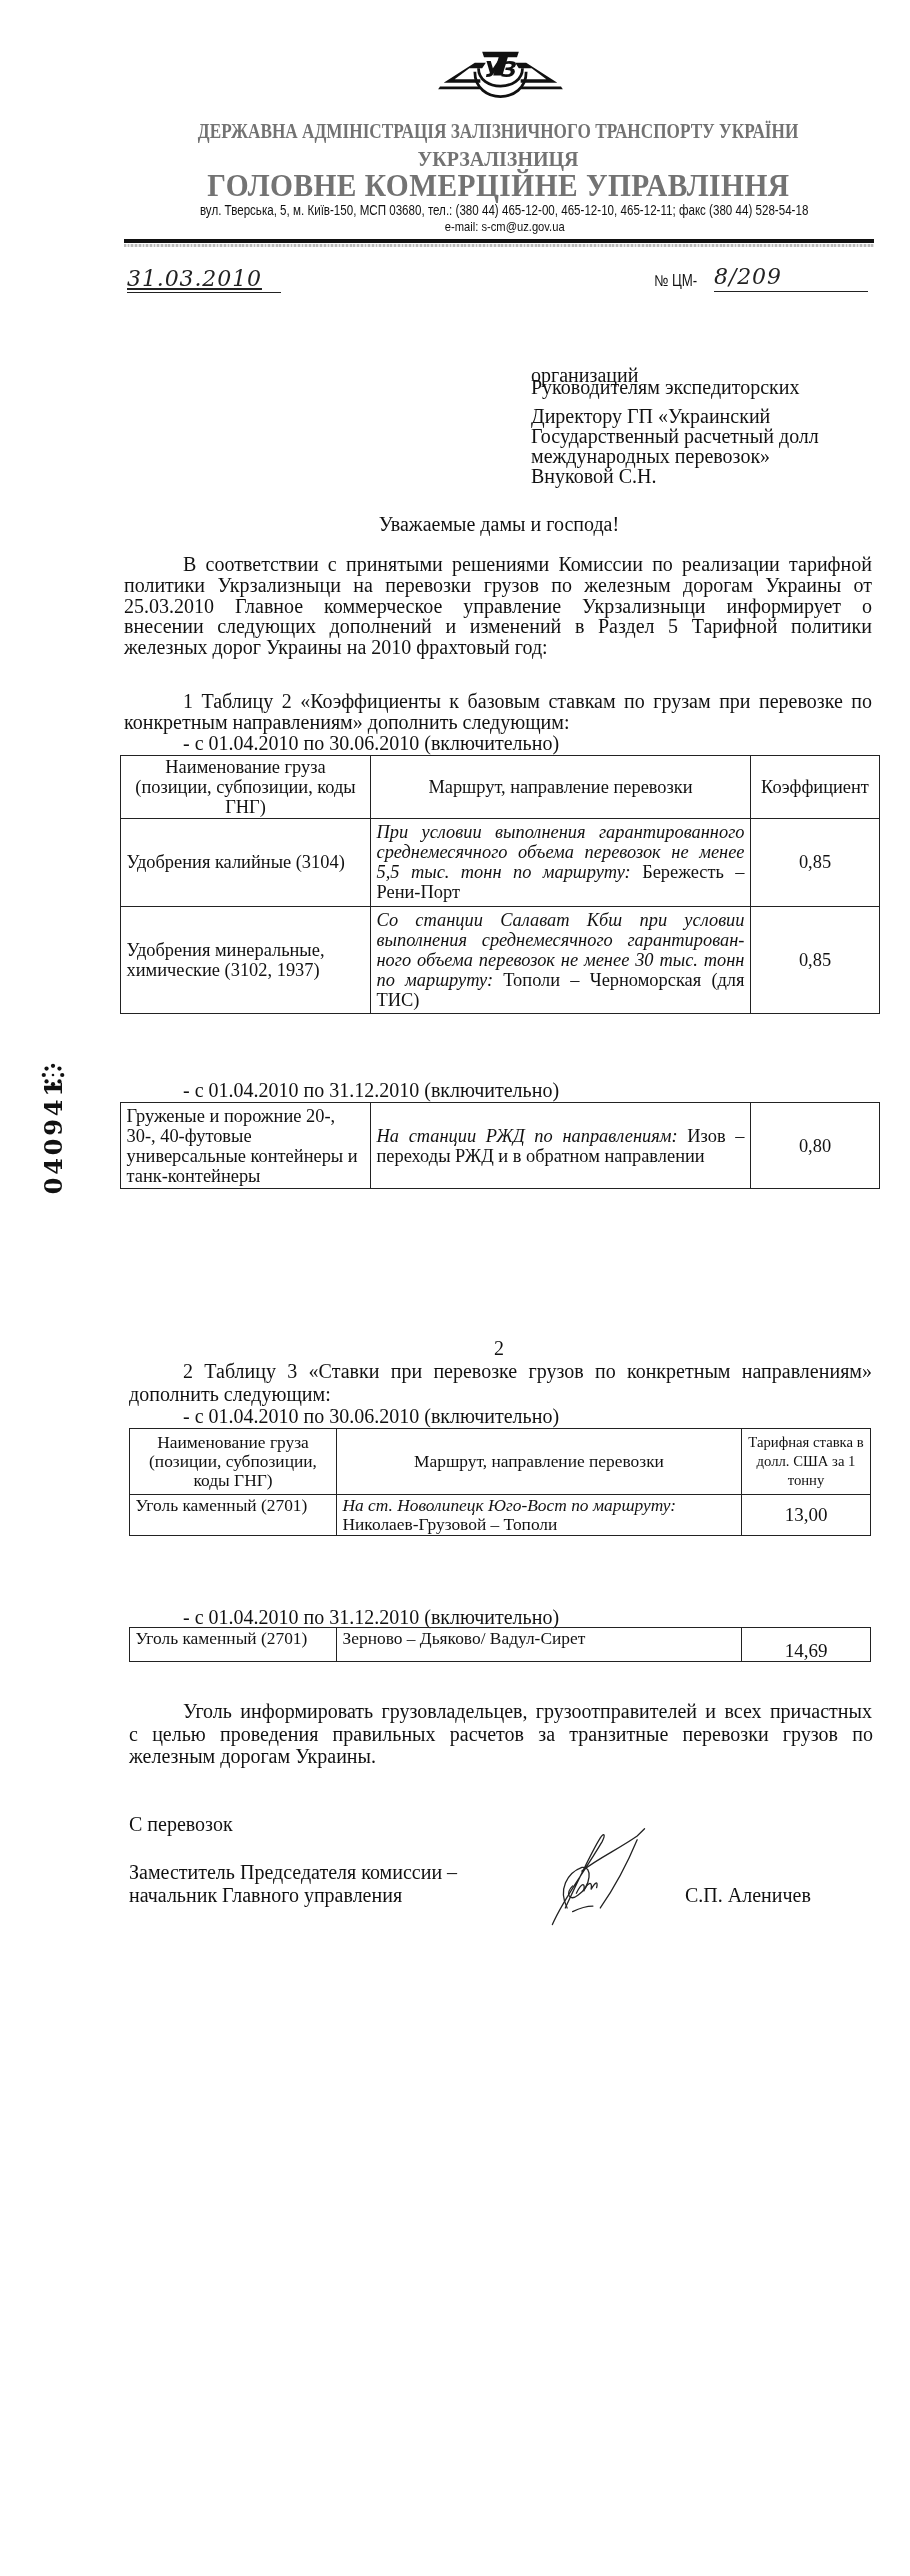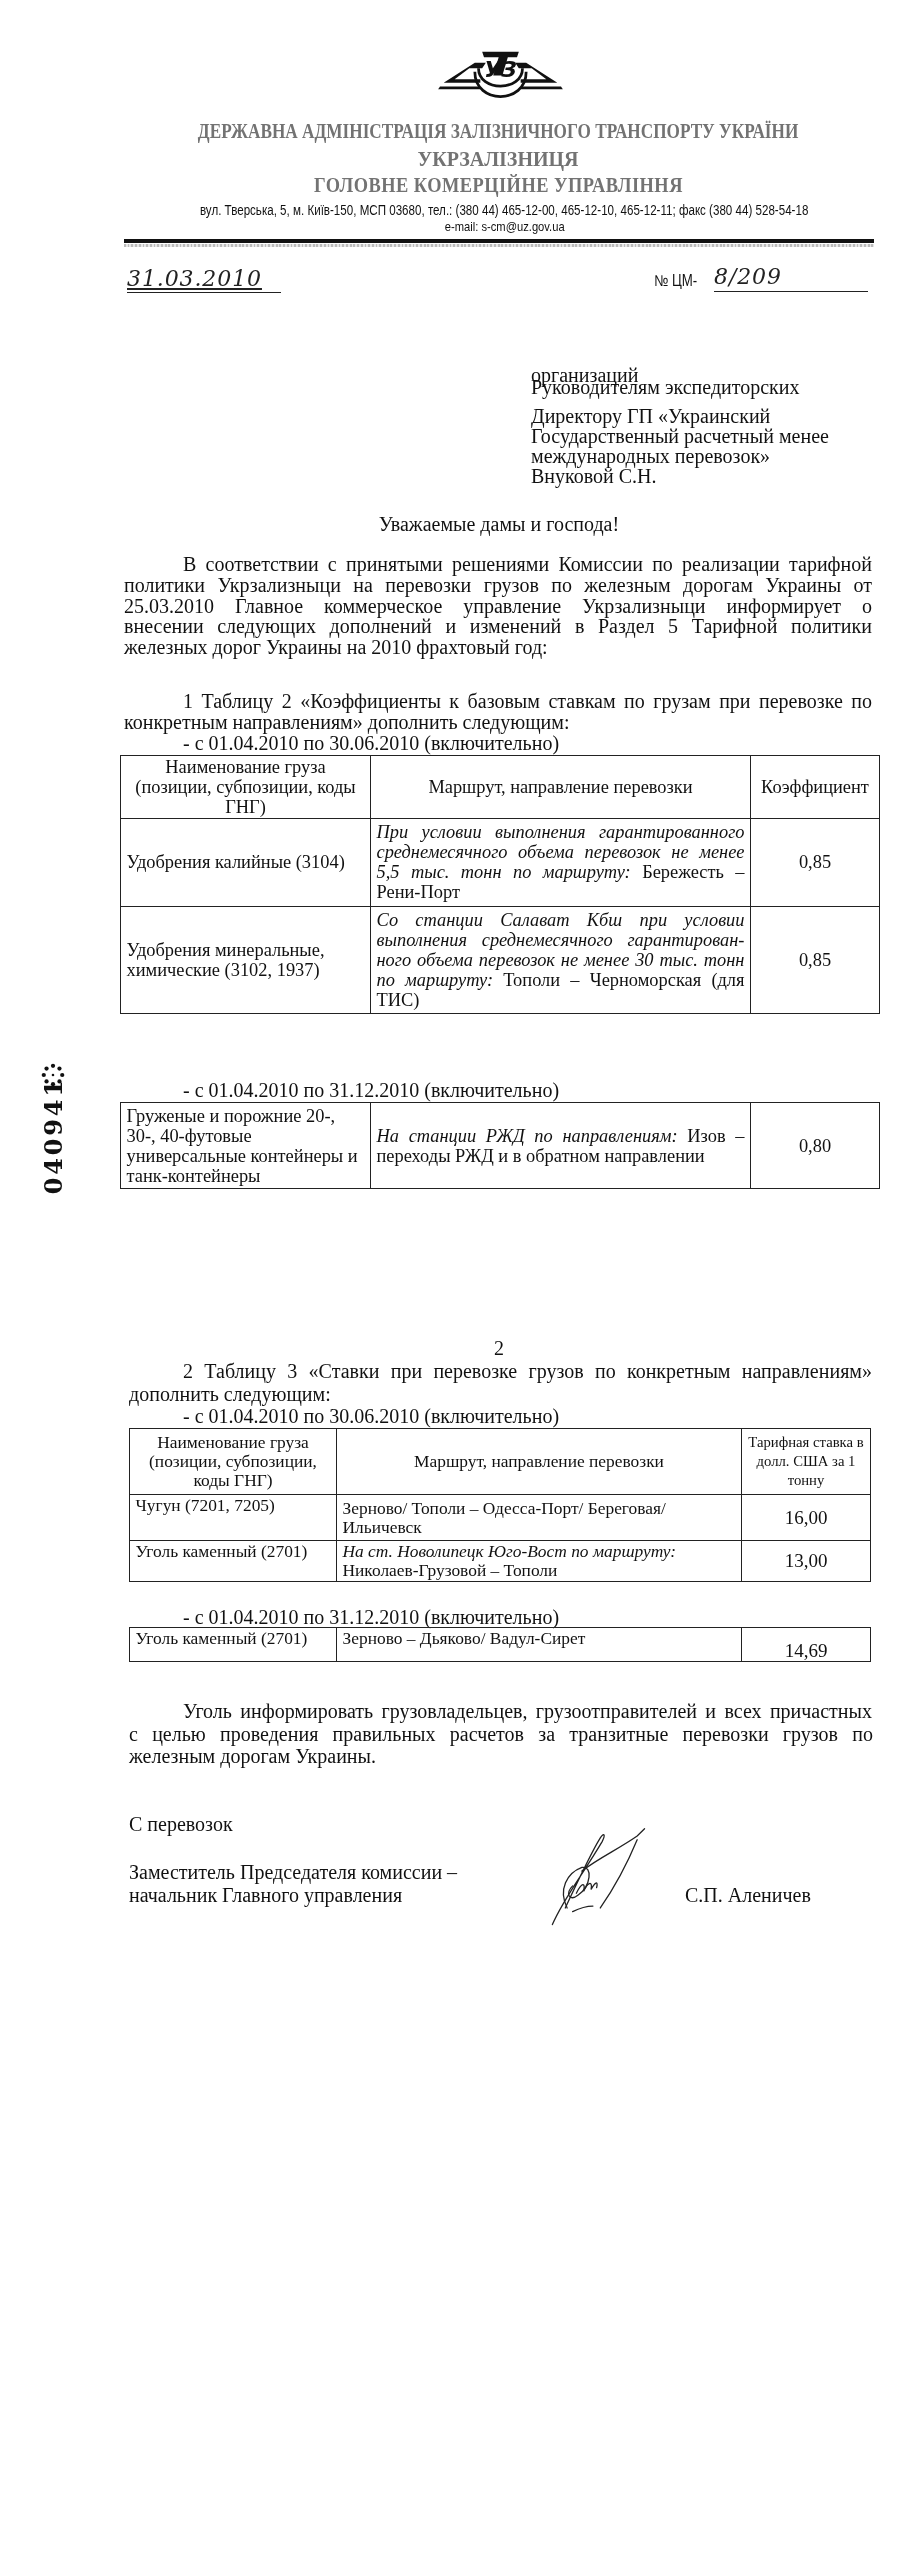--- a/index.html
+++ b/index.html
@@ -4,21 +4,21 @@
 <style>
   html, body { margin:0; padding:0; background:#ffffff; }
   body { width:911px; height:2576px; position:relative; overflow:hidden; color:#111; font-family:"Liberation Serif", serif; }
   .abs { position:absolute; }
   .logo { left:438px; top:48px; width:125px; height:55px; }
   .lh { position:absolute; left:119px; width:758px; text-align:center; white-space:nowrap; font-family:"Liberation Serif", serif; font-weight:bold; color:#737373; }
   .lh1 { top:119px; font-size:20px; line-height:24px; }
   .lh1 span, .lh3 span, .addr span { display:inline-block; transform-origin:center; }
   .lh1 span { transform:scaleX(0.86); }
   .lh2 { top:147px; font-size:20px; line-height:24px; }
-  .lh3 { top:171px; font-size:20px; line-height:29px; font-weight:normal; }
+  .lh3 { top:171px; font-size:32px; line-height:29px; font-weight:normal; }
   .lh3 span { transform:scaleX(0.92); font-weight:bold; letter-spacing:0.5px; }
   .addr { position:absolute; left:119px; width:771px; top:203px; text-align:center; font-family:"Liberation Sans", sans-serif; font-size:13.8px; line-height:16.5px; white-space:nowrap; }
   .addr span { transform:scaleX(0.84); }
   .email { position:absolute; left:119px; width:771px; top:219px; text-align:center; font-family:"Liberation Sans", sans-serif; font-size:13px; line-height:15.6px; }
   .email span { display:inline-block; transform:scaleX(0.86); }
   .rule { position:absolute; left:124px; width:750px; top:239px; height:3.7px; background:#111; }
   .rule2 { position:absolute; left:124px; width:750px; top:244px; height:2.8px; background:repeating-linear-gradient(90deg,#bbb 0 1.8px,#e6e6e6 1.8px 3.7px); }
   .hand { font-family:"DejaVu Serif", serif; font-style:italic; color:#222; letter-spacing:0.9px; }
   .date { position:absolute; left:127px; top:266px; width:154px; border-bottom:1.8px solid #222; font-size:22px; line-height:26px;text-decoration:underline; }
   .num-label { position:absolute; left:654px; top:270px; font-family:"Liberation Sans", sans-serif; font-size:15.6px; line-height:22px; transform:scaleX(0.85); transform-origin:left; }
@@ -57,21 +57,21 @@
 <div class="rule"></div>
 <div class="rule2"></div>
 
 <div class="date hand">31.03.2010</div>
 <div class="num-label">№ ЦМ-</div>
 <div class="num-val hand">8/209</div>
 
 <div class="t" style="left:531px; top:345px;margin-top:32px;">Руководителям экспедиторских</div>
 <div class="t" style="left:531px; top:365px;">организаций</div>
 <div class="t" style="left:531px; top:406px;">Директору ГП «Украинский</div>
-<div class="t" style="left:531px; top:426px;">Государственный расчетный менее</div>
+<div class="t" style="left:531px; top:426px;">Государственный расчетный долл</div>
 <div class="t" style="left:531px; top:446px;">международных перевозок»</div>
 <div class="t" style="left:531px; top:466px;">Внуковой С.Н.</div>
 
 <div class="t center" style="left:124px; width:750px; top:514px;">Уважаемые дамы и господа!</div>
 
 <div class="jl" style="left:183px; width:689px; top:554px;">В соответствии с принятыми решениями Комиссии по реализации тарифной</div>
 <div class="jl" style="left:124px; width:748px; top:575px;">политики Укрзализныци на перевозки грузов по железным дорогам Украины от</div>
 <div class="jl" style="left:124px; width:748px; top:596px;">25.03.2010 Главное коммерческое управление Укрзализныци информирует о</div>
 <div class="jl" style="left:124px; width:748px; top:616px;">внесении следующих дополнений и изменений в Раздел 5 Тарифной политики</div>
 <div class="t" style="left:124px; top:637px;">железных дорог Украины на 2010 фрахтовый год:</div>
@@ -150,25 +150,20 @@
       <col style="width:207px">
       <col style="width:405px">
       <col style="width:129px">
     </colgroup>
   <tbody>
       <tr style="height:66px">
     <td class="center">Наименование груза (позиции, субпозиции, коды ГНГ)</td>
     <td class="center">Маршрут, направление перевозки</td>
     <td class="center" style="font-size:14.7px; line-height:19px; padding:0.9px 2.8px;">Тарифная ставка в долл. США за 1 тонну</td>
   </tr>
-  <tr style="height:46px">
-    <td style="vertical-align:top">Чугун (7201, 7205)</td>
-    <td><span class="ital"></span><span>Зерново/ Тополи – Одесса-Порт/ Береговая/ Ильичевск</span></td>
-    <td class="center" style="font-size:19px;">16,00</td>
-  </tr>
   <tr style="height:40px">
     <td style="vertical-align:top">Уголь каменный (2701)</td>
     <td><span class="ital">На ст. Новолипецк Юго-Вост по маршруту:</span><span> Николаев-Грузовой – Тополи</span></td>
     <td class="center" style="font-size:19px;">13,00</td>
   </tr>
 </tbody>
   </table>
 
 <div class="t" style="left:183px; top:1607px;">- с 01.04.2010 по 31.12.2010 (включительно)</div>
 

